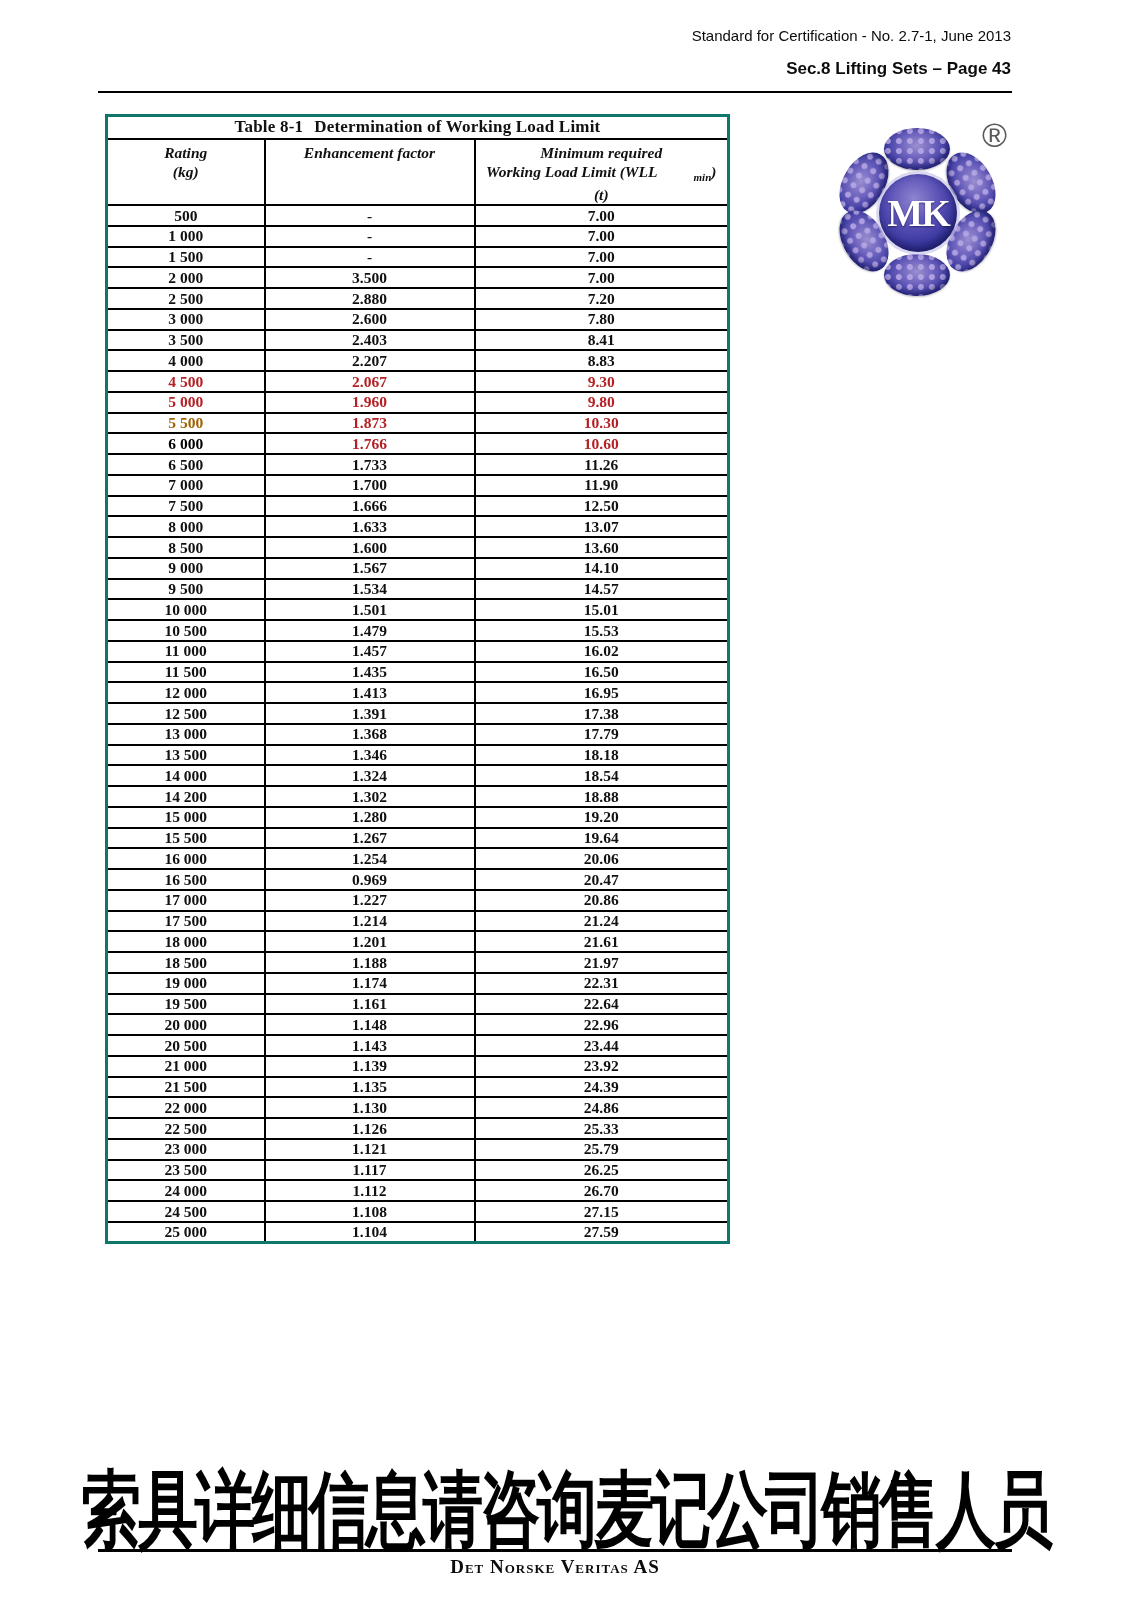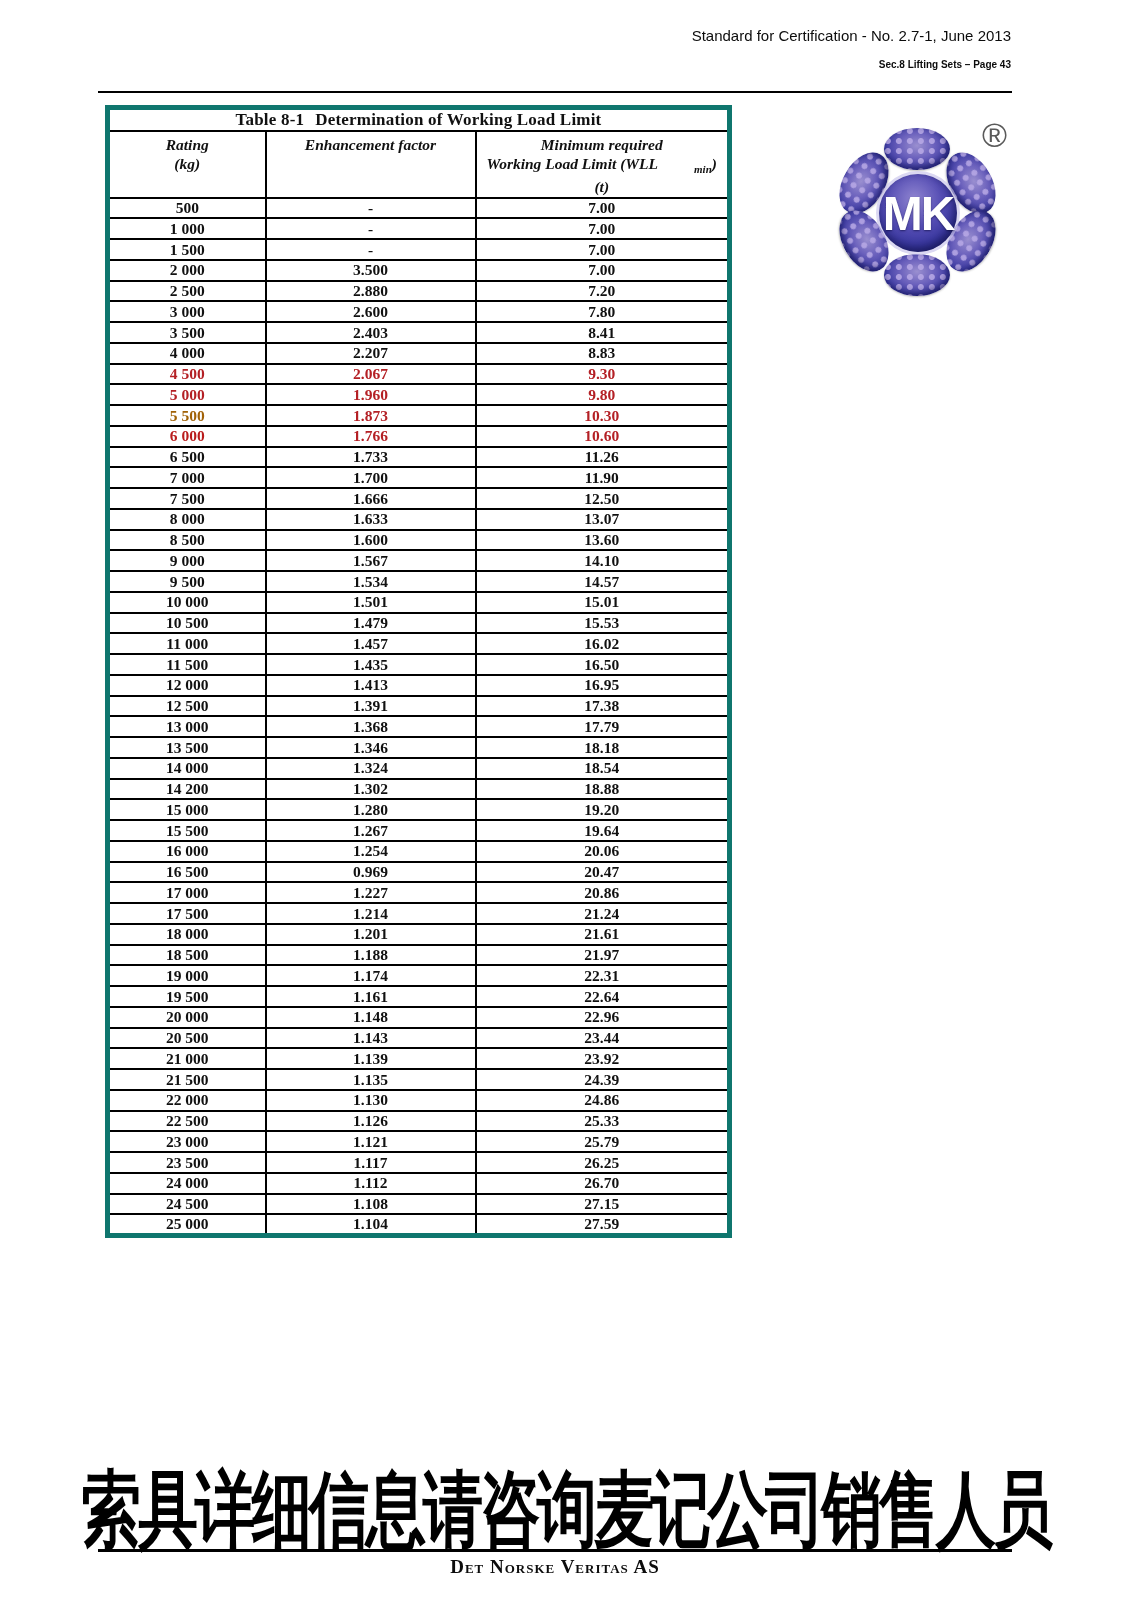--- a/index.html
+++ b/index.html
@@ -12,32 +12,32 @@
 
   
   .hdr-line1 {
     position:absolute; top:27px; right:120px;
     font-family:"Liberation Sans", sans-serif;
     font-size:15px; font-weight:400; color:#0c0c0c;
   }
   .hdr-line2 {
     position:absolute; top:59px; right:120px;
     font-family:"Liberation Sans", sans-serif;
-    font-size:10px; font-weight:700; color:#0c0c0c;
+    font-size:17px; font-weight:700; color:#0c0c0c;
   }
   .hdr-rule {
     position:absolute; top:91px; left:98px; width:914px; height:2px;
     background:#000; border:none;
   }
 
   
   table.wll {
-    position:absolute; left:105px; top:105px; width:622px;
+    position:absolute; left:105px; top:114px; width:622px;
     border-collapse:collapse; table-layout:fixed;
-    border:5px solid #0f766e;
+    border:3px solid #0f766e;
     padding-left:24px;
   }
   table.wll td, table.wll th {
     border:2px solid #000; padding:0; text-align:center;
     font-weight:700; color:#111; overflow:hidden;
   }
   td.title-cell {
     text-align:left; font-size:17px; height:23px;
     padding-left:5px; letter-spacing:.2px;
   }
@@ -71,22 +71,22 @@
   .petal.p-ll { left:1px;   top:94px; transform:rotate(60deg); }
   .petal.p-lr { left:108px; top:94px; transform:rotate(-60deg); }
   .core {
     left:49px; top:48px; width:78px; height:78px;
     background:
       radial-gradient(circle at 45% 32%, #8f84d0 0%, #564eb4 40%, #3a38a0 68%, #28287e 100%);
     box-shadow: 0 0 0 3px rgba(200,195,235,.65), inset -2px -4px 8px rgba(10,10,60,.6);
     display:flex; align-items:center; justify-content:center;
   }
   .core .mk {
-    font-family:Liberation Sans, sans-serif; font-weight:700;
-    font-size:48px; letter-spacing:-2px; color:#fff;
+    font-family:Liberation Serif, serif; font-weight:700;
+    font-size:38px; letter-spacing:-2px; color:#fff;
     text-shadow:0 1px 2px rgba(0,0,40,.5);
   }
   .regmark {
     position:absolute; left:152px; top:-2px;
     font-family:"Liberation Sans", sans-serif;
     font-size:34px; color:#5a5a5a; line-height:1;
   }
 
   
   .cn-banner {
@@ -206,21 +206,21 @@
           <td style="color: rgb(180, 32, 37);">5 000</td>
           <td style="color: rgb(180, 32, 37); border-radius: 6px;">1.960</td>
           <td style="color: rgb(180, 32, 37);">9.80</td>
         </tr>
         <tr style="color: rgb(180, 32, 37);">
           <td style="color: #a16207;">5 500</td>
           <td style="color: rgb(180, 32, 37);">1.873</td>
           <td style="color: rgb(180, 32, 37);">10.30</td>
         </tr>
         <tr style="color: rgb(180, 32, 37);">
-          <td style="color: #b91c1c;">6 000</td>
+          <td style="color: #000000;">6 000</td>
           <td style="color: rgb(180, 32, 37); border-radius: 8px;">1.766</td>
           <td style="color: rgb(180, 32, 37);">10.60</td>
         </tr>
         <tr>
           <td>6 500</td>
           <td>1.733</td>
           <td>11.26</td>
         </tr>
         <tr>
           <td>7 000</td>

